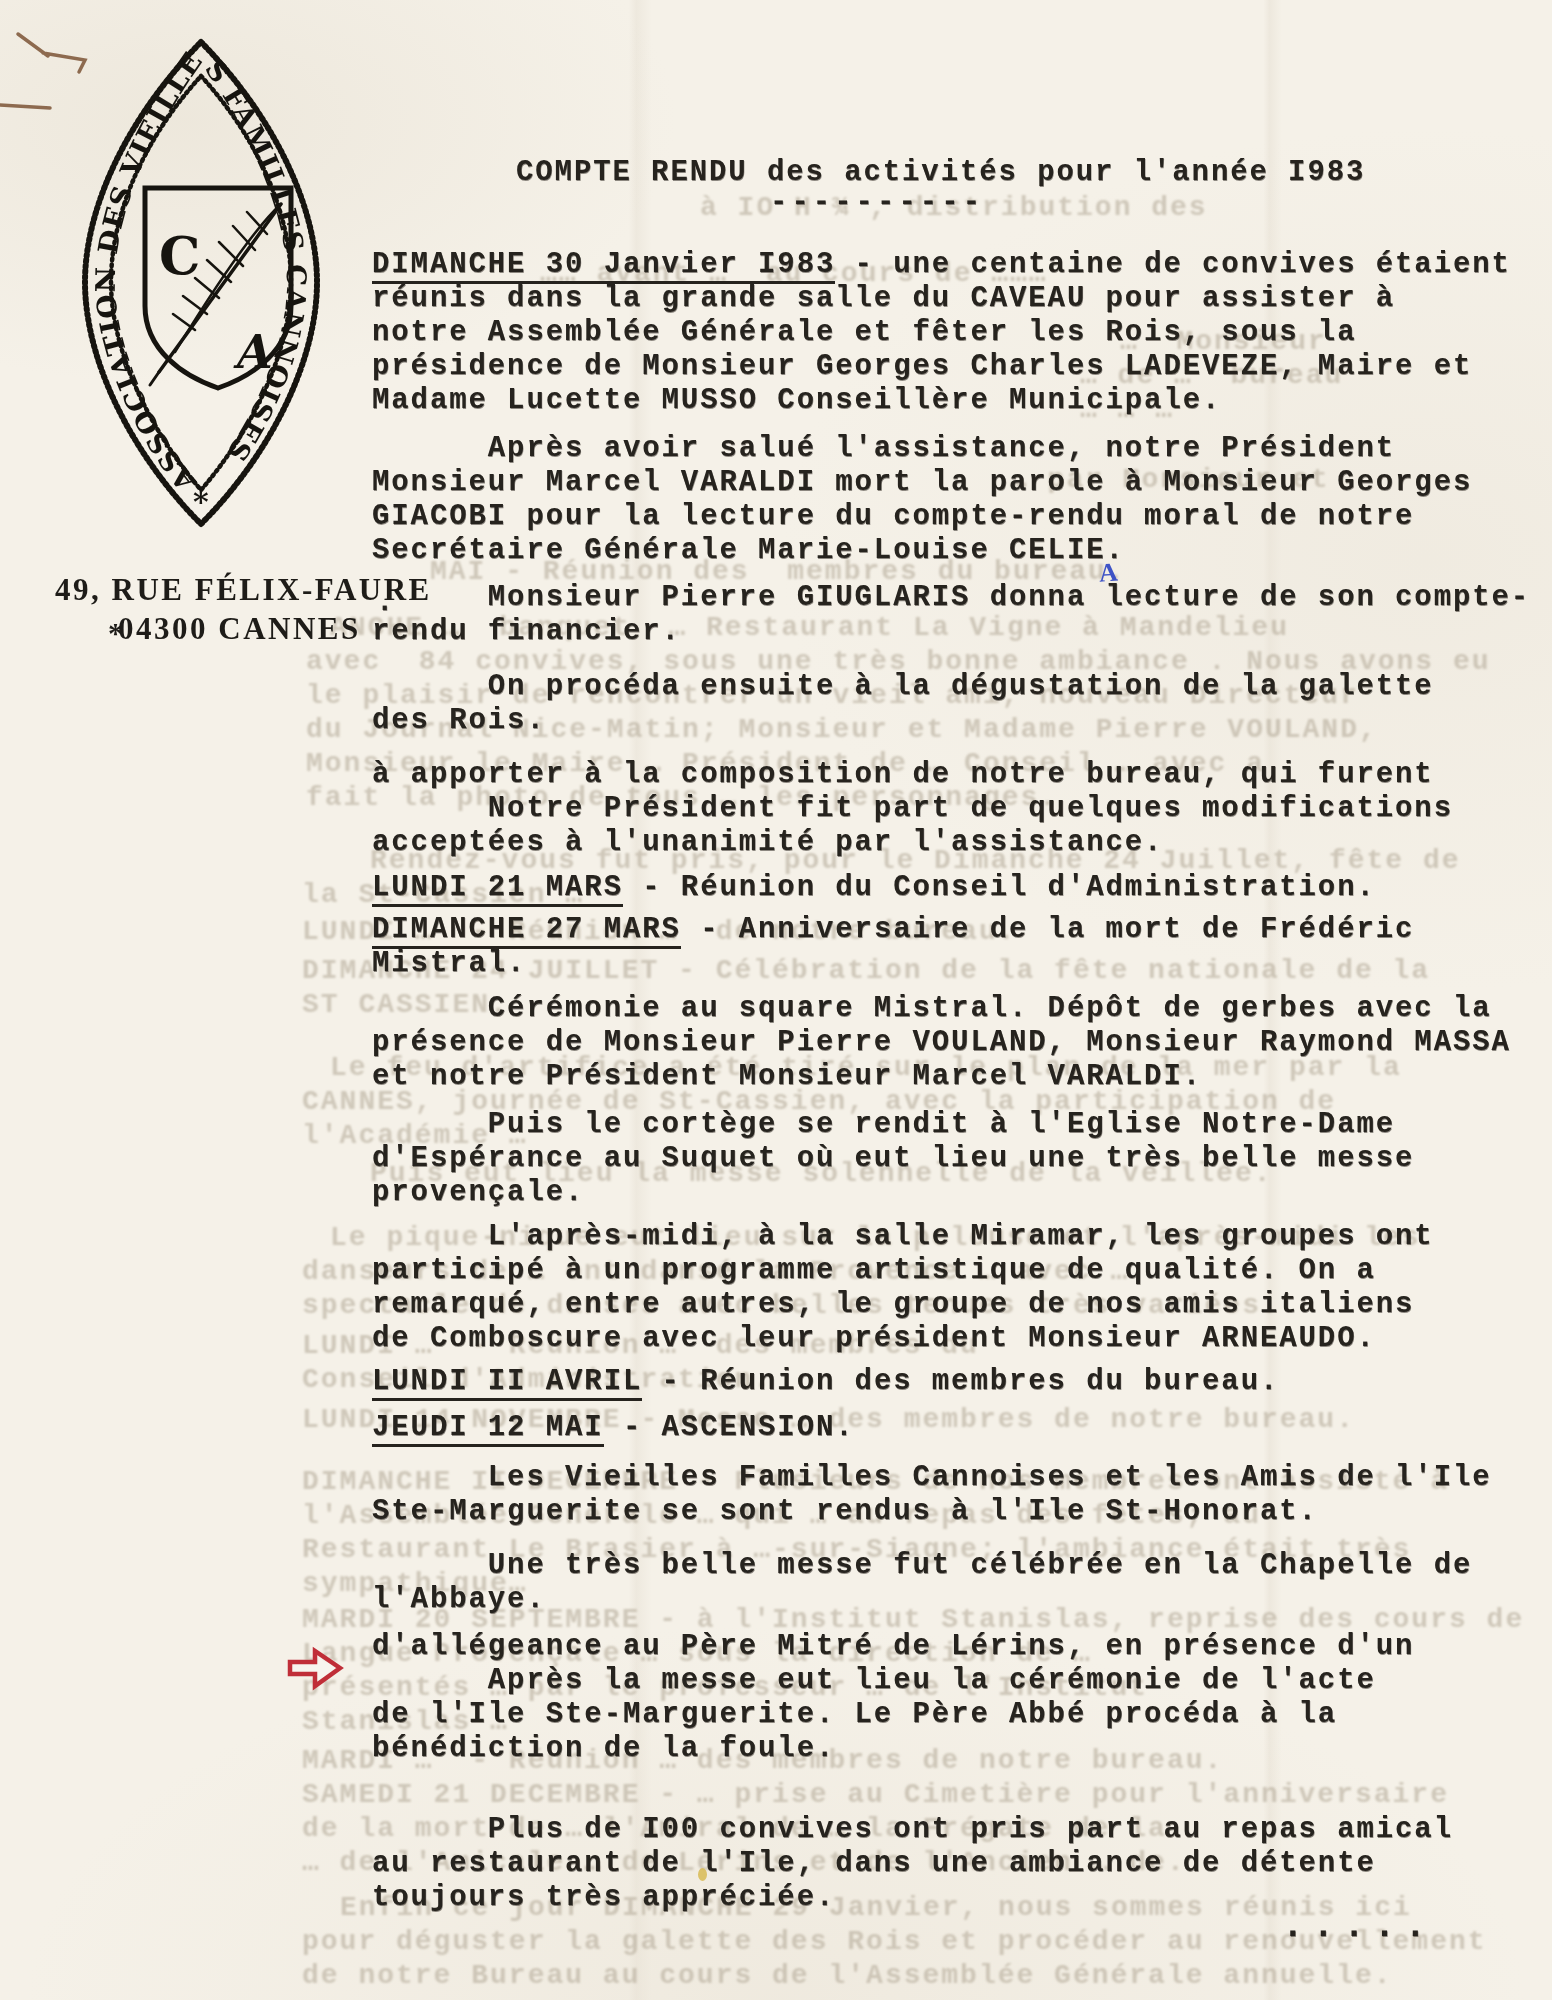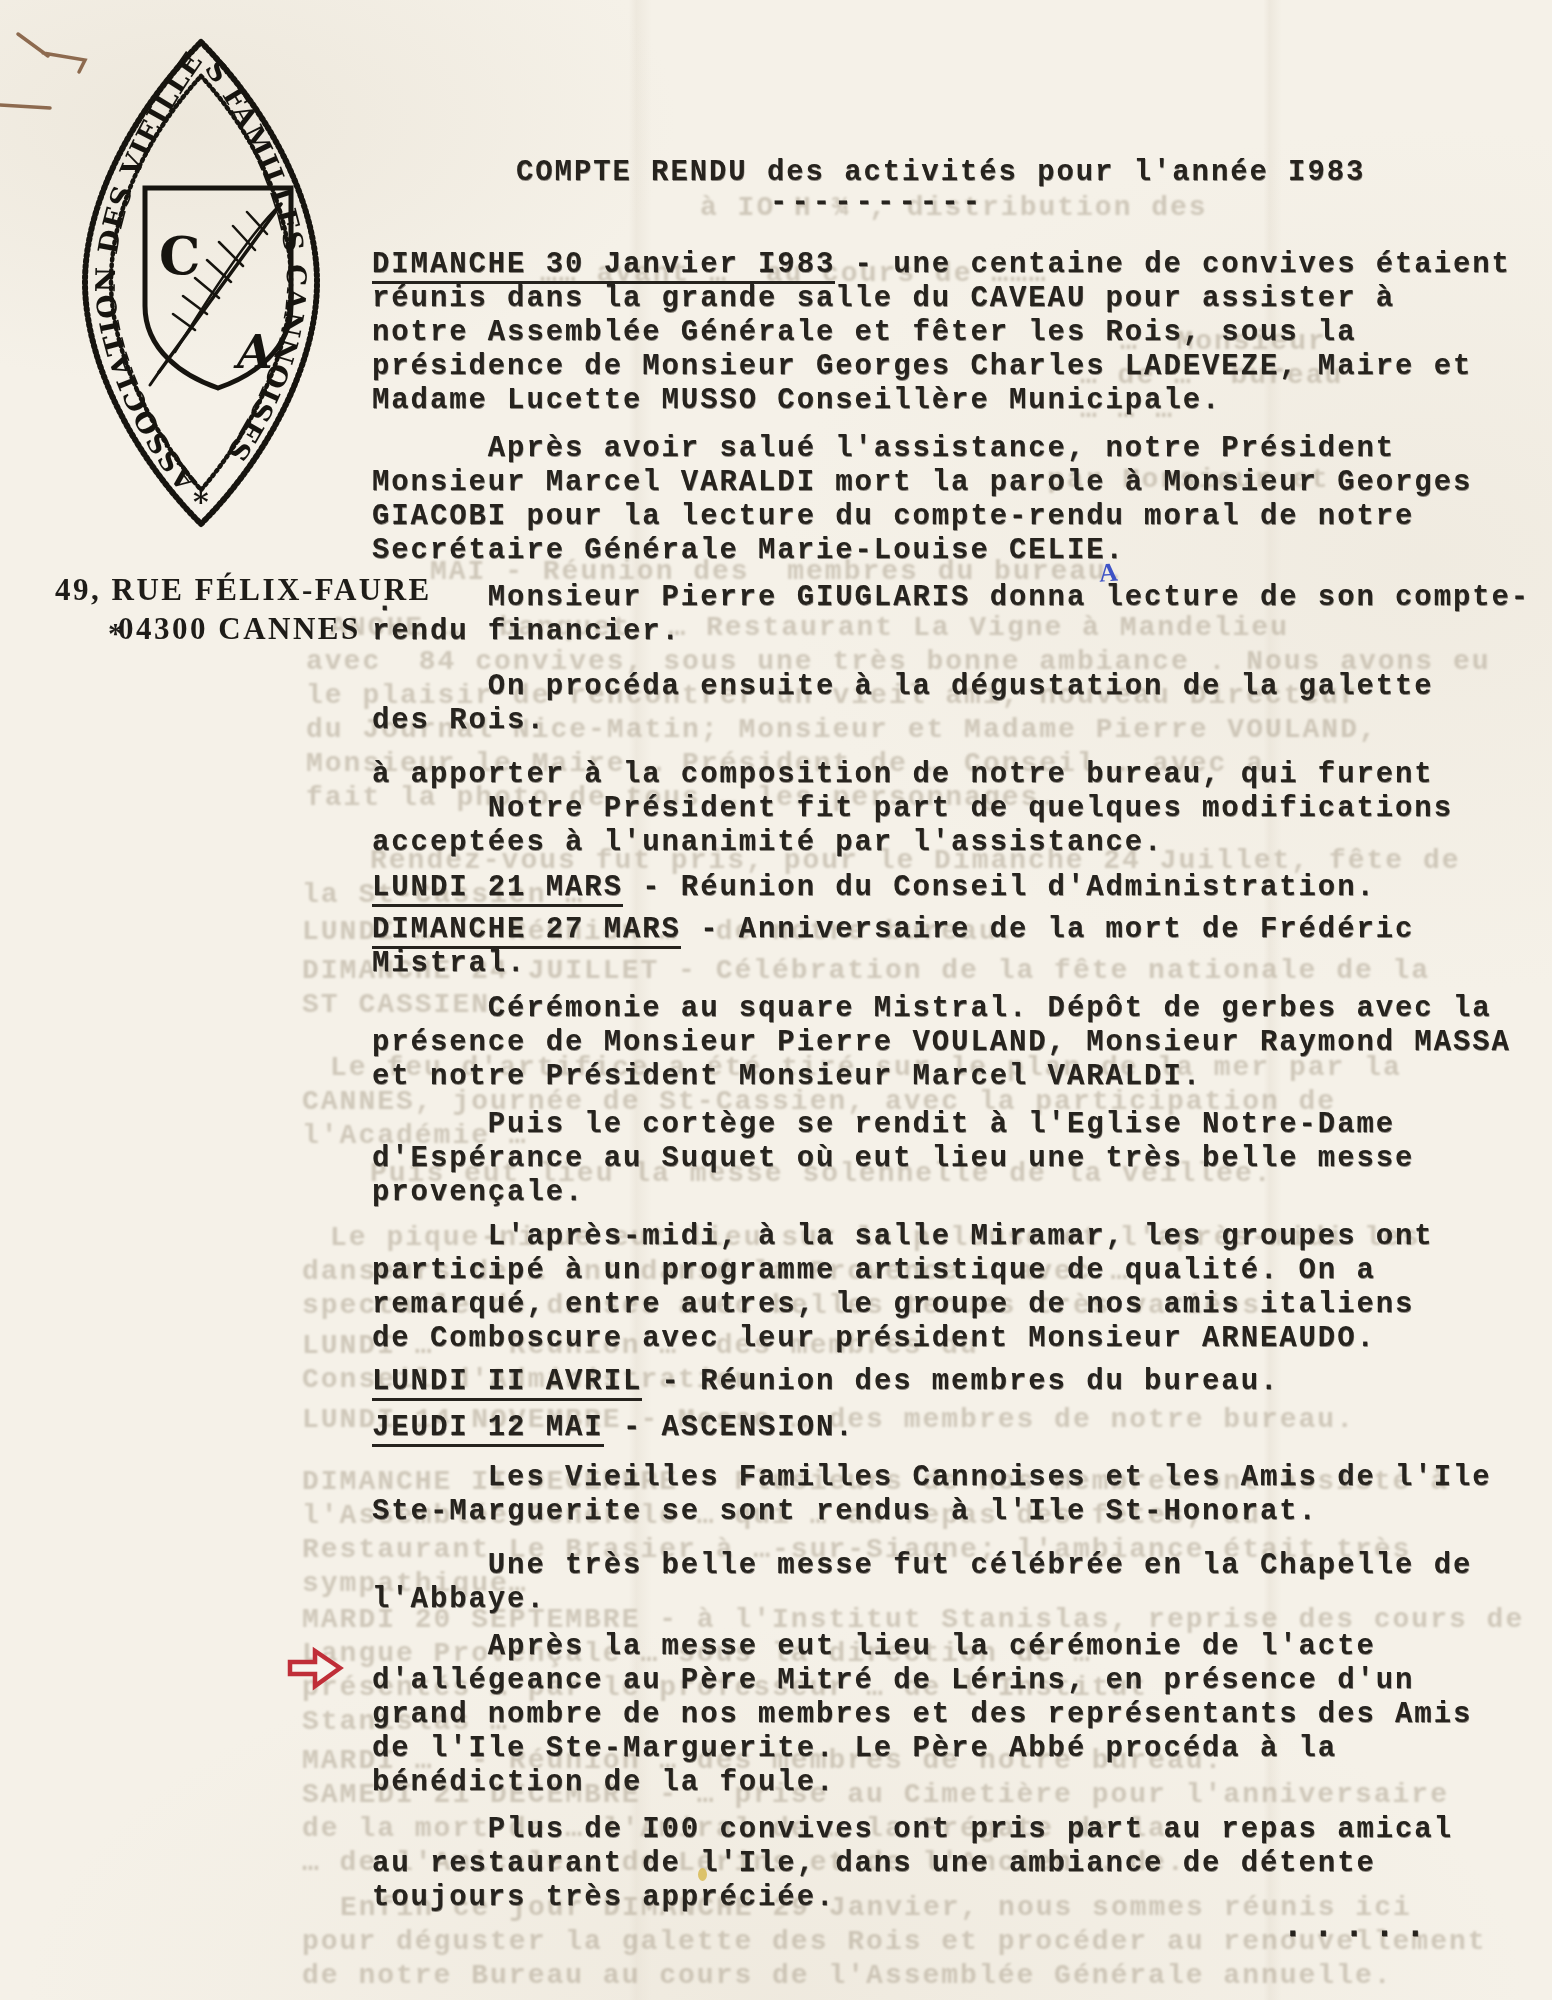--- a/index.html
+++ b/index.html
@@ -191,23 +191,22 @@
       </div>
       <div class="block" style="top: 1461px;">
         <div class="tline">      Les Vieilles Familles Cannoises et les Amis de l'Ile</div>
         <div class="tline">Ste-Marguerite se sont rendus à l'Ile St-Honorat.</div>
       </div>
       <div class="block" style="top: 1549px;">
         <div class="tline">      Une très belle messe fut célébrée en la Chapelle de</div>
         <div class="tline">l'Abbaye.</div>
       </div>
       <div class="block" style="top: 1630px;">
+        <div class="tline">d'allégeance au Père Mitré de Lérins, en présence d'un</div>
         <div class="tline">      Après la messe eut lieu la cérémonie de l'acte</div>
-        <div class="tline">d'allégeance au Père Mitré de Lérins, en présence d'un</div>
-        <div class="tline">grand nombre de nos membres et des représentants des Amis</div>
         <div class="tline">de l'Ile Ste-Marguerite. Le Père Abbé procéda à la</div>
         <div class="tline">bénédiction de la foule.</div>
       </div>
       <div class="block" style="top: 1813px;">
         <div class="tline">      Plus de I00 convives ont pris part au repas amical</div>
         <div class="tline">au restaurant de l'Ile, dans une ambiance de détente</div>
         <div class="tline">toujours très appréciée.</div>
       </div>
     </div>
 

